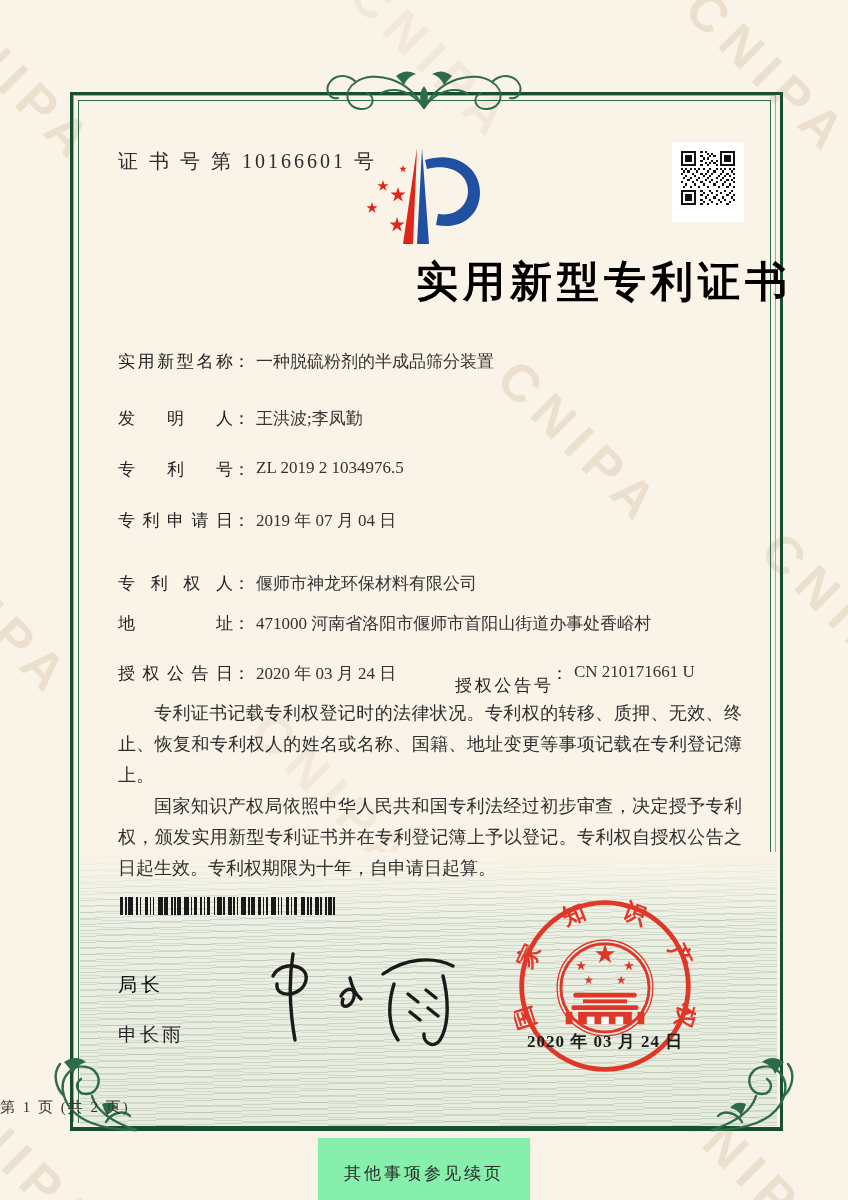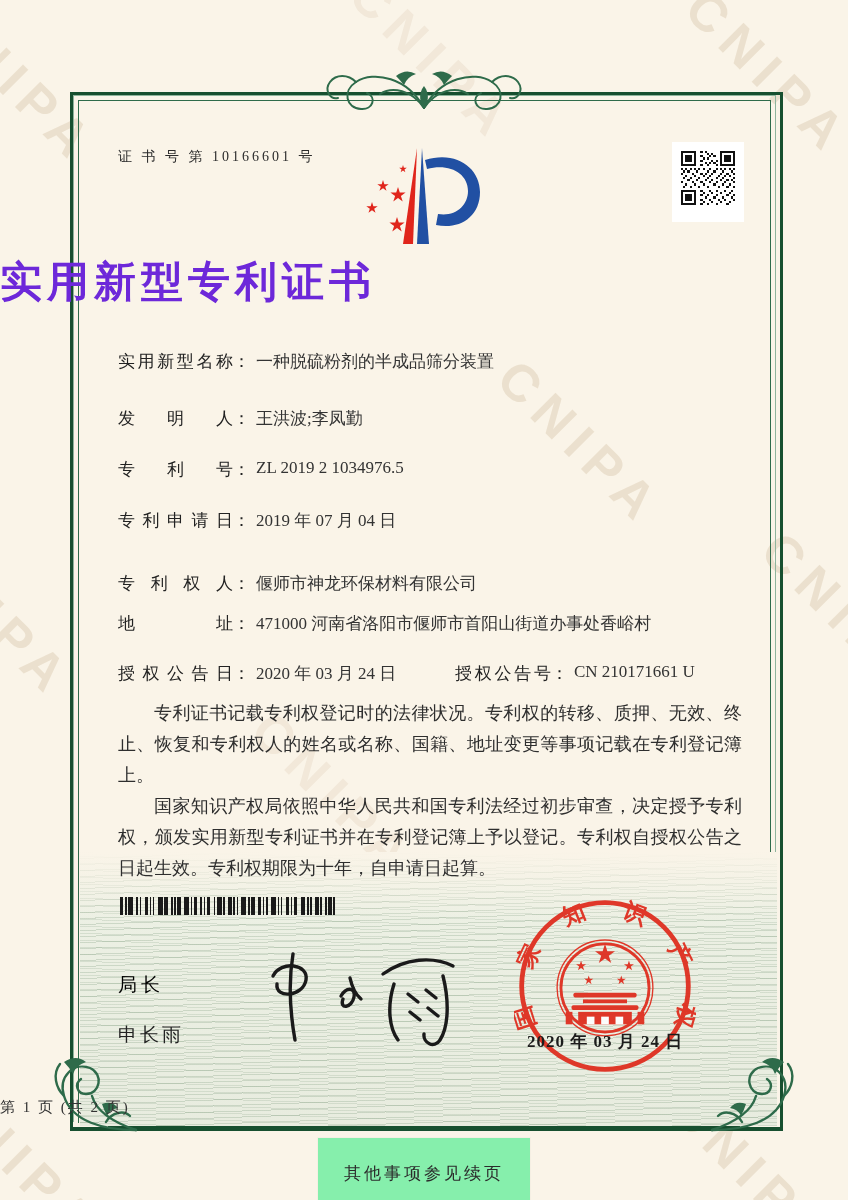--- a/index.html
+++ b/index.html
@@ -39,36 +39,36 @@
   
   .wave-band{
     left:80px;top:852px;width:697px;height:274px;
     background:
       linear-gradient(180deg,#faf4e8 0%,rgba(250,244,232,0) 70px),
       repeating-linear-gradient(178deg,rgba(122,152,122,0.28) 0 1px,rgba(122,152,122,0) 1px 6px),
       repeating-linear-gradient(182deg,rgba(122,152,122,0.20) 0 1px,rgba(122,152,122,0) 1px 7px),
       linear-gradient(#edf1e5,#e8ecdf);
   }
   
-  .cert-no{left:118px;top:148px;font-size:14px;letter-spacing:3px;color:#2b2b2b;}
+  .cert-no{left:118px;top:148px;font-size:20px;letter-spacing:3px;color:#2b2b2b;}
   .qr-patch{left:672px;top:142px;width:72px;height:80px;background:#ffffff;}
   .title{
-    left:0;top:254px;width:792px;text-align:left;
-    font-size:42px;font-weight:bold;letter-spacing:5px;color:#6d28d9;
+    left:0;top:254px;width:792px;text-align:right;
+    font-size:42px;font-weight:bold;letter-spacing:5px;color:#000000;
   }
   
   .row{left:118px;width:640px;height:26px;font-size:17px;white-space:nowrap;font-family:Liberation Serif, serif;}
   .row .lbl{
     display:inline-block;width:115px;vertical-align:top;
     text-align:justify;text-align-last:justify;color:#222;
   }
   .row .colon{display:inline-block;vertical-align:top;color:#222;}
   .row .val{display:inline-block;vertical-align:top;margin-left:6px;color:#333;}
   .row2{left:455px;width:320px;}
-  .row2 .lbl{width:96px;}
+  .row2 .lbl{width:96px;margin-top:12px;}
   
   .paras{left:118px;top:698px;width:624px;font-size:18px;line-height:31px;text-align:justify;color:#2e2e2e;}
   .paras p{margin:0;text-indent:2em;}
   
   .officer-title{left:118px;top:972px;font-size:19px;letter-spacing:4px;color:#000000;}
   .officer-name{left:118px;top:1010px;font-size:19px;letter-spacing:3px;color:#222;margin-top:12px;}
   .seal-date{
     left:519px;top:1030px;width:172px;text-align:center;
     font-size:17px;color:#1c1c1c;letter-spacing:1px;font-weight:bold;
   }

